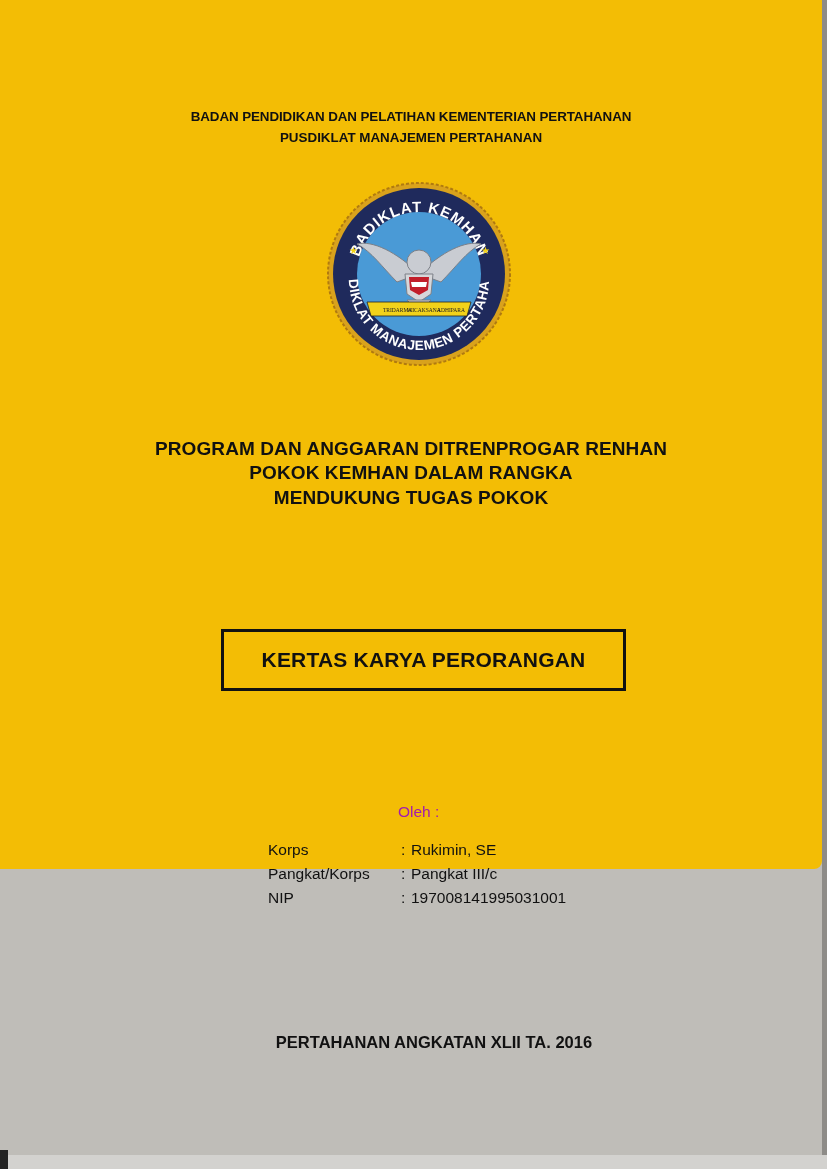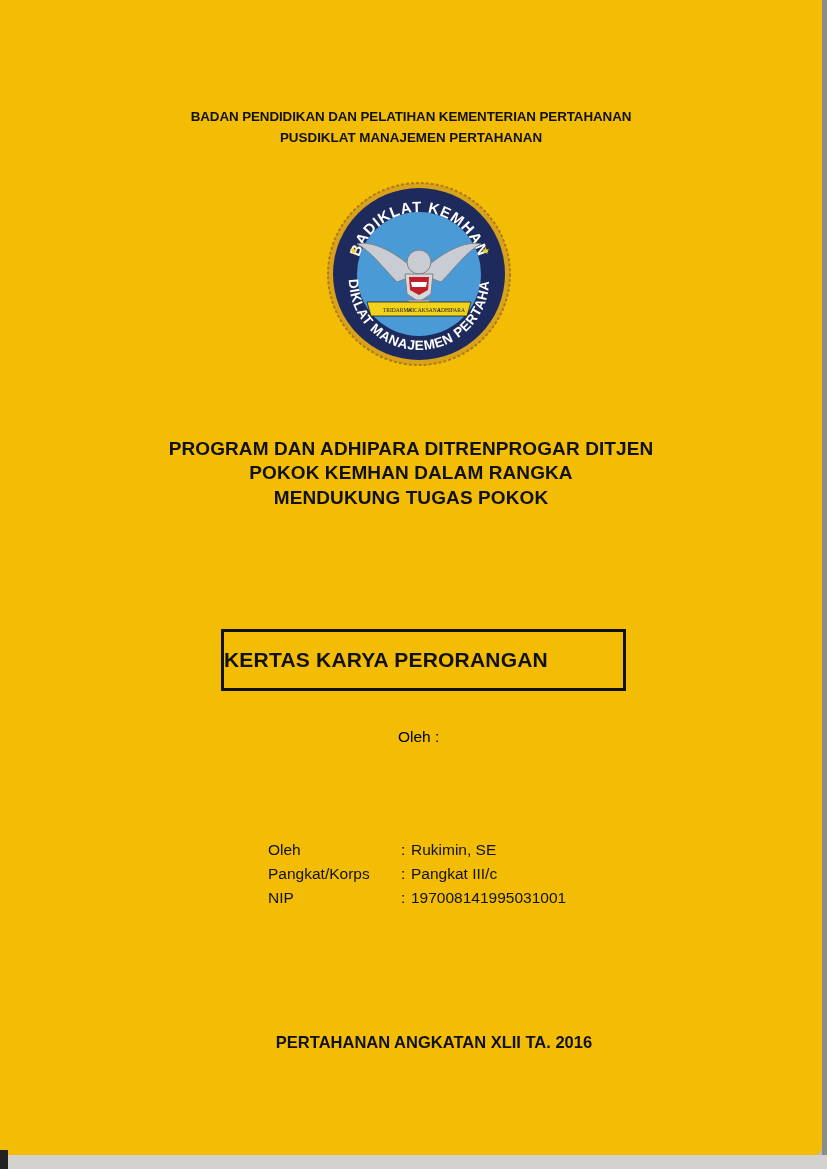--- a/index.html
+++ b/index.html
@@ -2,21 +2,21 @@
 <html><head>
   <meta charset="utf-8">
   <style>
     html, body { margin: 0; padding: 0; }
     body {
       width: 827px; height: 1169px; position: relative; overflow: hidden;
       background: #bfbdb8;
       font-family: "Liberation Sans", sans-serif;
     }
     .cover {
-      position: absolute; left: 0; top: 0; width: 822px; height: 1155px;
+      position: absolute; left: 0; top: 0; width: 822px; height: 869px;
       background: #f3bd05;
       border-bottom-right-radius: 8px;
     }
     .strip-right { position:absolute; left:822px; top:0; width:5px; height:1169px; background:#8e8c88; }
     .strip-bottom { position:absolute; left:0; top:1155px; width:827px; height:14px; background:#d3d2cf; }
     .corner-dark { position:absolute; left:0; top:1150px; width:8px; height:19px; background:#222; }
     .center-line {
       position: absolute; left: 0; width: 822px; text-align: center;
       color: #111; font-weight: bold;
     }
@@ -24,24 +24,24 @@
     .org2 { top: 130px; font-size: 13.4px; }
     .title { font-size: 19px; letter-spacing: 0.1px; }
     .t1 { top: 414px; }
     .t2 { top: 438px; }
     .t3 { top: 462px; }
     .t4 { top: 487px; }
     .emblem { position: absolute; left: 327px; top: 182px; width: 184px; height: 184px; }
     .kkp-box {
       position: absolute; left: 221px; top: 629px; width: 405px; height: 62px;
       border: 3px solid #111; box-sizing: border-box;
-      display: flex; align-items: center; 
+      display: flex; align-items: center; justify-content: center;
     }
     .kkp-text { font-size: 21px; font-weight: bold; color: #111; letter-spacing: 0.2px; }
-    .oleh { position: absolute; left: 398px; top: 728px; font-size: 15.5px; color: #000000; }
+    .oleh { position: absolute; left: 398px; top: 803px; font-size: 15.5px; color: #a21caf; }
     .info { position: absolute; left: 268px; top: 840px; font-size: 15.5px; color: #111; }
     .info-row { display: flex; height: 24px; line-height: 20px; }
     .info-label { width: 133px; }
     .info-sep { width: 10px; }
     .footer1 { top: 1012px; font-size: 16.5px; }
     .footer2 { top: 1033px; font-size: 16.5px; padding-left: 23px; }
   </style>
 </head>
 <body>
 
@@ -74,33 +74,33 @@
     <path d="M82 95 L102 95 L101 108 L92 113 L83 108 Z" fill="#c21e2a"></path>
     <path d="M84 100 L100 100 L99 105 L85 105 Z" fill="#fff"></path>
     <path d="M80 118 L92 130 L104 118 Z" fill="#c9ccd2" stroke="#7c8088" stroke-width="1"></path>
 
     <path d="M40 120 L144 120 L140 134 L44 134 Z" fill="#f2d21a" stroke="#222" stroke-width="0.8"></path>
     <text x="56" y="130" font-size="5.5" font-family="Liberation Serif, serif" fill="#222">TRIDARMA</text>
     <text x="80" y="130" font-size="5.5" font-family="Liberation Serif, serif" fill="#222">WICAKSANA</text>
     <text x="110" y="130" font-size="5.5" font-family="Liberation Serif, serif" fill="#222">ADHIPARA</text>
   </svg>
 
-  <div class="center-line title t2">PROGRAM DAN ADHIPARA DITRENPROGAR DITJEN</div>
+  <div class="center-line title t2">PROGRAM DAN ANGGARAN DITRENPROGAR RENHAN</div>
   <div class="center-line title t3">POKOK KEMHAN DALAM RANGKA</div>
   <div class="center-line title t4">MENDUKUNG TUGAS POKOK</div>
 
   <div class="kkp-box">
     <span class="kkp-text">KERTAS KARYA PERORANGAN</span>
   </div>
 
   <div class="oleh">Oleh :</div>
 
   <div class="info">
     <div class="info-row">
-      <span class="info-label">Oleh</span>
+      <span class="info-label">Korps</span>
       <span class="info-sep">:</span>
       <span>Rukimin, SE</span>
     </div>
     <div class="info-row">
       <span class="info-label">Pangkat/Korps</span>
       <span class="info-sep">:</span>
       <span>Pangkat III/c</span>
     </div>
     <div class="info-row">
       <span class="info-label">NIP</span>

